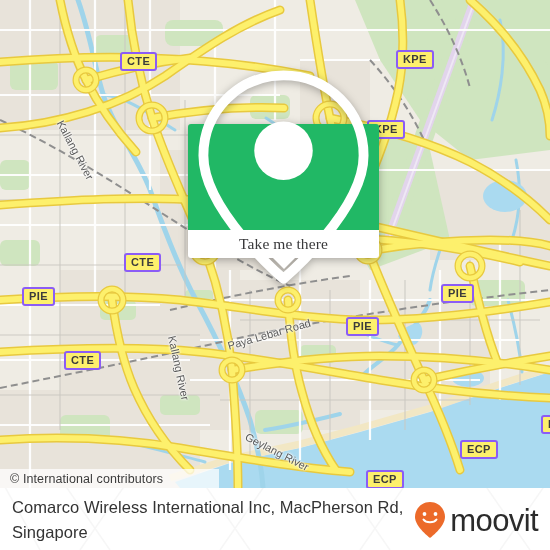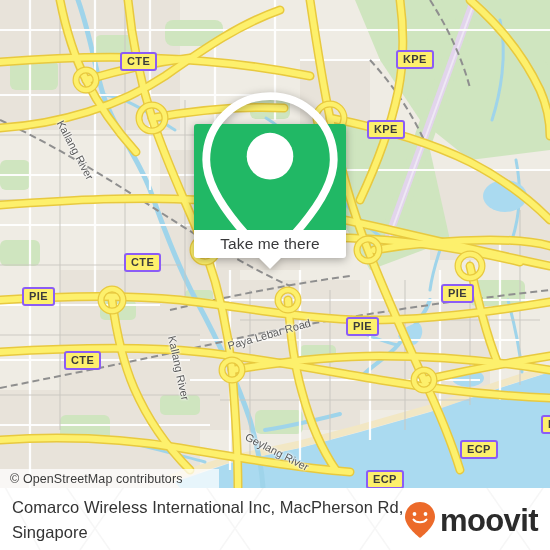--- a/index.html
+++ b/index.html
@@ -22,23 +22,24 @@
     position:absolute;left:0;top:469px;width:219px;height:19px;
     background:rgba(255,255,255,.72);
     display:flex;align-items:center;
     box-sizing:border-box;padding-left:10px;
     font-size:12.5px;color:#3b3b3b;letter-spacing:.1px;
     z-index:40;
   }
 
   
   .popup{
-    position:absolute;left:194px;top:124px;width:152px;
+    position:absolute;left:188px;top:124px;width:191px;
     z-index:50;
     filter:drop-shadow(0 2px 4px rgba(0,0,0,.30));
+    font-family:Liberation Serif, serif;
   }
   .popup-head{
     height:106px;border-radius:3px 3px 0 0;
     display:flex;align-items:center;justify-content:center;
   }
   .popup-head svg{display:block;}
   .popup-foot{
     height:28px;background:#fff;border-radius:0 0 3px 3px;
     display:flex;align-items:center;justify-content:center;
     font-size:15.5px;color:#39393b;letter-spacing:.1px;
@@ -61,21 +62,21 @@
     position:absolute;left:12px;top:7px;width:400px;
     font-size:16.5px;line-height:25px;color:#333333;
     letter-spacing:.05px;
   }
   .brand{
     position:absolute;right:12px;top:14px;
     display:flex;align-items:center;gap:5px;
   }
   .brand-word{
     font-size:31px;line-height:31px;color:#2b2b2b;
-    letter-spacing:-.6px;font-weight:700;
+    letter-spacing:-.6px;font-weight:400;
   }
 
   
   .shield{
     position:absolute;z-index:20;
     background:#ffffff;border:2px solid #8b5cf6;border-radius:3px;
     color:#3c3c3c;font-size:11px;font-weight:bold;
     letter-spacing:.4px;
     padding:1px 5px 2px;
     box-sizing:border-box;
@@ -308,21 +309,21 @@
       </div>
 
     <div id="label-layer">
         <div class="maplabel river" style="left: 60px; top: 115px; transform: rotate(62deg); transform-origin: left center;">Kallang River</div>
         <div class="maplabel river" style="left: 172px; top: 330px; transform: rotate(78deg); transform-origin: left center;">Kallang River</div>
         <div class="maplabel river" style="left: 228px; top: 340px; transform: rotate(-16deg); transform-origin: left center;">Paya Lebar Road</div>
         <div class="maplabel river" style="left: 246px; top: 430px; transform: rotate(27deg); transform-origin: left center;">Geylang River</div>
       </div>
 
     <div class="attrib">
-      <span>© OpenStreetMap contributors</span>
+      <span>© International contributors</span>
     </div>
 
     <div class="popup">
       <div class="popup-head" id="popup-head" style="background: rgb(33, 184, 101);">
         <svg width="62" height="76" viewBox="0 0 62 76">
           <path d="M31 5 C16.6 5 5 16.6 5 31 c0 18 26 40 26 40 s26 -22 26 -40 C57 16.6 45.4 5 31 5 Z" fill="none" stroke="#ffffff" stroke-width="3.2" stroke-linejoin="round"></path>
           <circle cx="31" cy="29.5" r="9.5" fill="#ffffff"></circle>
         </svg>
       </div>
       <div class="popup-foot">

